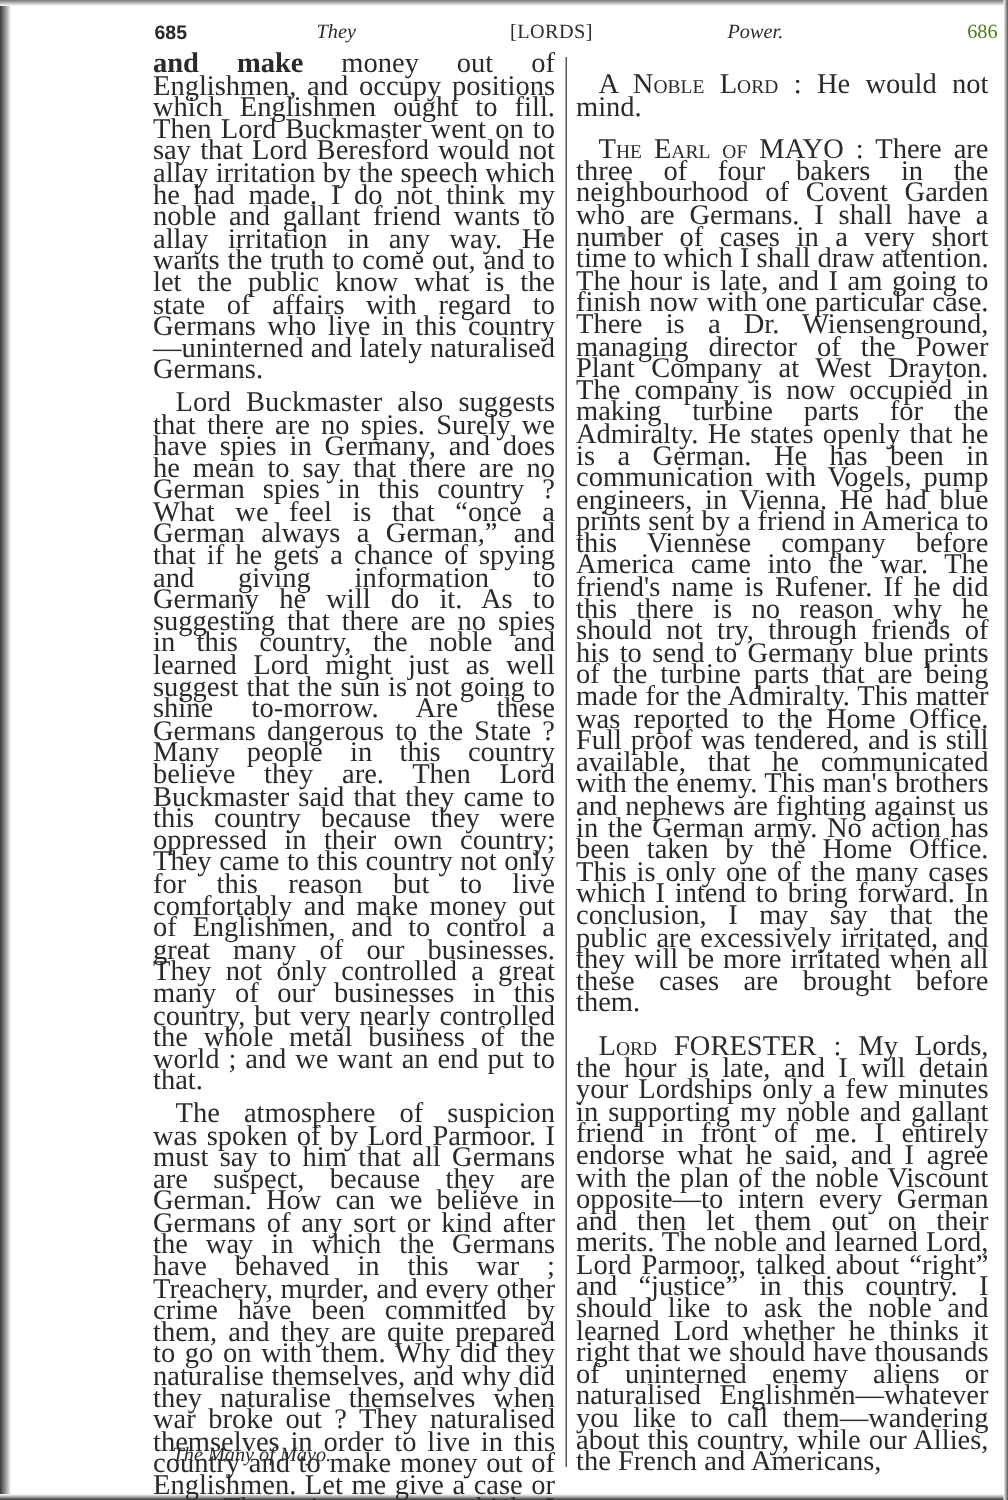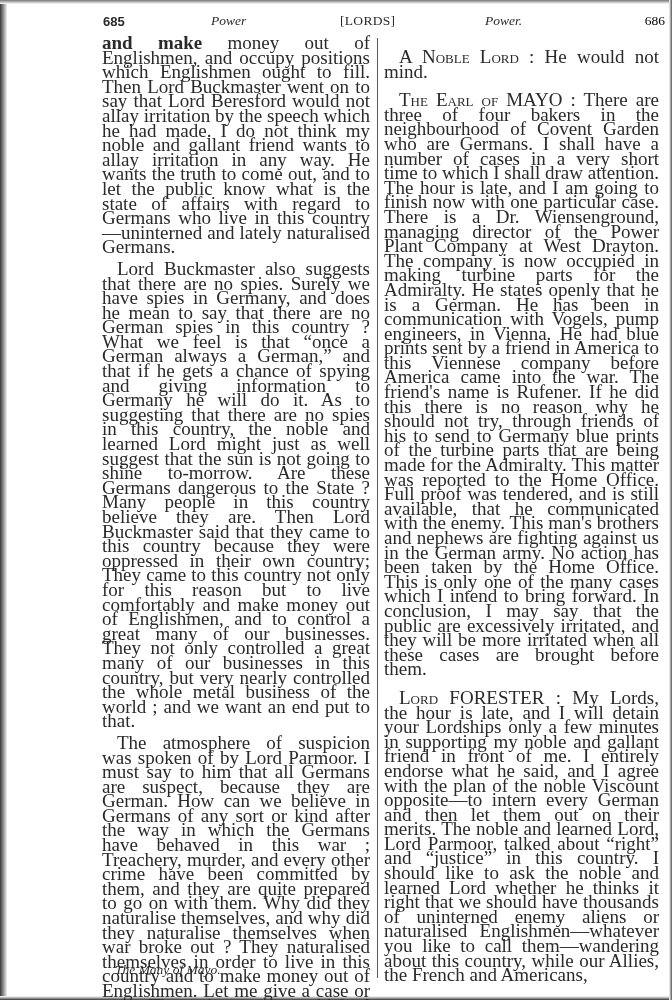--- a/index.html
+++ b/index.html
@@ -27,21 +27,21 @@
     }
     .running-head {
       position: absolute; top: 13px; left: 103px; width: 562px; height: 20px;
       font-size: 13.5px;
     }
     .running-head span { position: absolute; top: 0; white-space: nowrap; }
     .rh-left-num { left: 0; font-weight: bold; font-family: "Liberation Sans", sans-serif; font-size: 13px; top: 1px !important; }
     .rh-left-title { left: 108px; font-style: italic; }
     .rh-center { left: 237px; letter-spacing: 0.3px; }
     .rh-right-title { left: 382px; font-style: italic; }
-    .rh-right-num { right: 0; color: #000000; text-align: center; }
+    .rh-right-num { right: 0; color: #4d7c0f; text-align: center; }
 
     .column {
       position: absolute; top: 36px; width: 268px;
       font-size: 19px; line-height: 14.6px;
       text-align: justify;
     }
     .col-left { left: 102px; }
     .col-right { left: 384px; width: 275px; }
     .column p { margin: 0; }
     .column p.indent { text-indent: 15px; }
@@ -62,21 +62,21 @@
 </head>
 <body>
 
 <div class="page-edge-left"></div>
 <div class="page-edge-top"></div>
 <div class="page-edge-bottom"></div>
 <div class="page-edge-right"></div>
 
 <div class="running-head">
   <span class="rh-left-num">685</span>
-  <span class="rh-left-title">Power</span>
+  <span class="rh-left-title">They</span>
   <span class="rh-center">[LORDS]</span>
   <span class="rh-right-title">Power.</span>
   <span class="rh-right-num">686</span>
 </div>
 
 <div class="column col-left">
   <p><span class="bold">and make</span><span> money out of Englishmen, and occupy positions which Englishmen ought to fill. Then Lord Buckmaster went on to say that Lord Beresford would not allay irritation by the speech which he had made. I do not think my noble and gallant friend wants to allay irritation in any way. He wants the truth to come out, and to let the public know what is the state of affairs with regard to Germans who live in this country—uninterned and lately naturalised Germans.</span></p>
   <p class="indent gap">Lord Buckmaster also suggests that there are no spies. Surely we have spies in Germany, and does he mean to say that there are no German spies in this country ? What we feel is that “once a German always a German,” and that if he gets a chance of spying and giving information to Germany he will do it. As to suggesting that there are no spies in this country, the noble and learned Lord might just as well suggest that the sun is not going to shine to-morrow. Are these Germans dangerous to the State ? Many people in this country believe they are. Then Lord Buckmaster said that they came to this country because they were oppressed in their own country; They came to this country not only for this reason but to live comfortably and make money out of Englishmen, and to control a great many of our businesses. They not only controlled a great many of our businesses in this country, but very nearly controlled the whole metal business of the world ; and we want an end put to that.</p>
   <p class="indent gap">The atmosphere of suspicion was spoken of by Lord Parmoor. I must say to him that all Germans are suspect, because they are German. How can we believe in Germans of any sort or kind after the way in which the Germans have behaved in this war ; Treachery, murder, and every other crime have been committed by them, and they are quite prepared to go on with them. Why did they naturalise themselves, and why did they naturalise themselves when war broke out ? They naturalised themselves in order to live in this country and to make money out of Englishmen. Let me give a case or two. There is one to which I should like to call the attention of the Government. There is a sub-Postmaster, who is a German, who keeps the Clifton-road Post Office in Maida Vale. The name is Prageser. His wife is a German, and his daughters are at school in Frankfort, or were until</p>
 </div>

